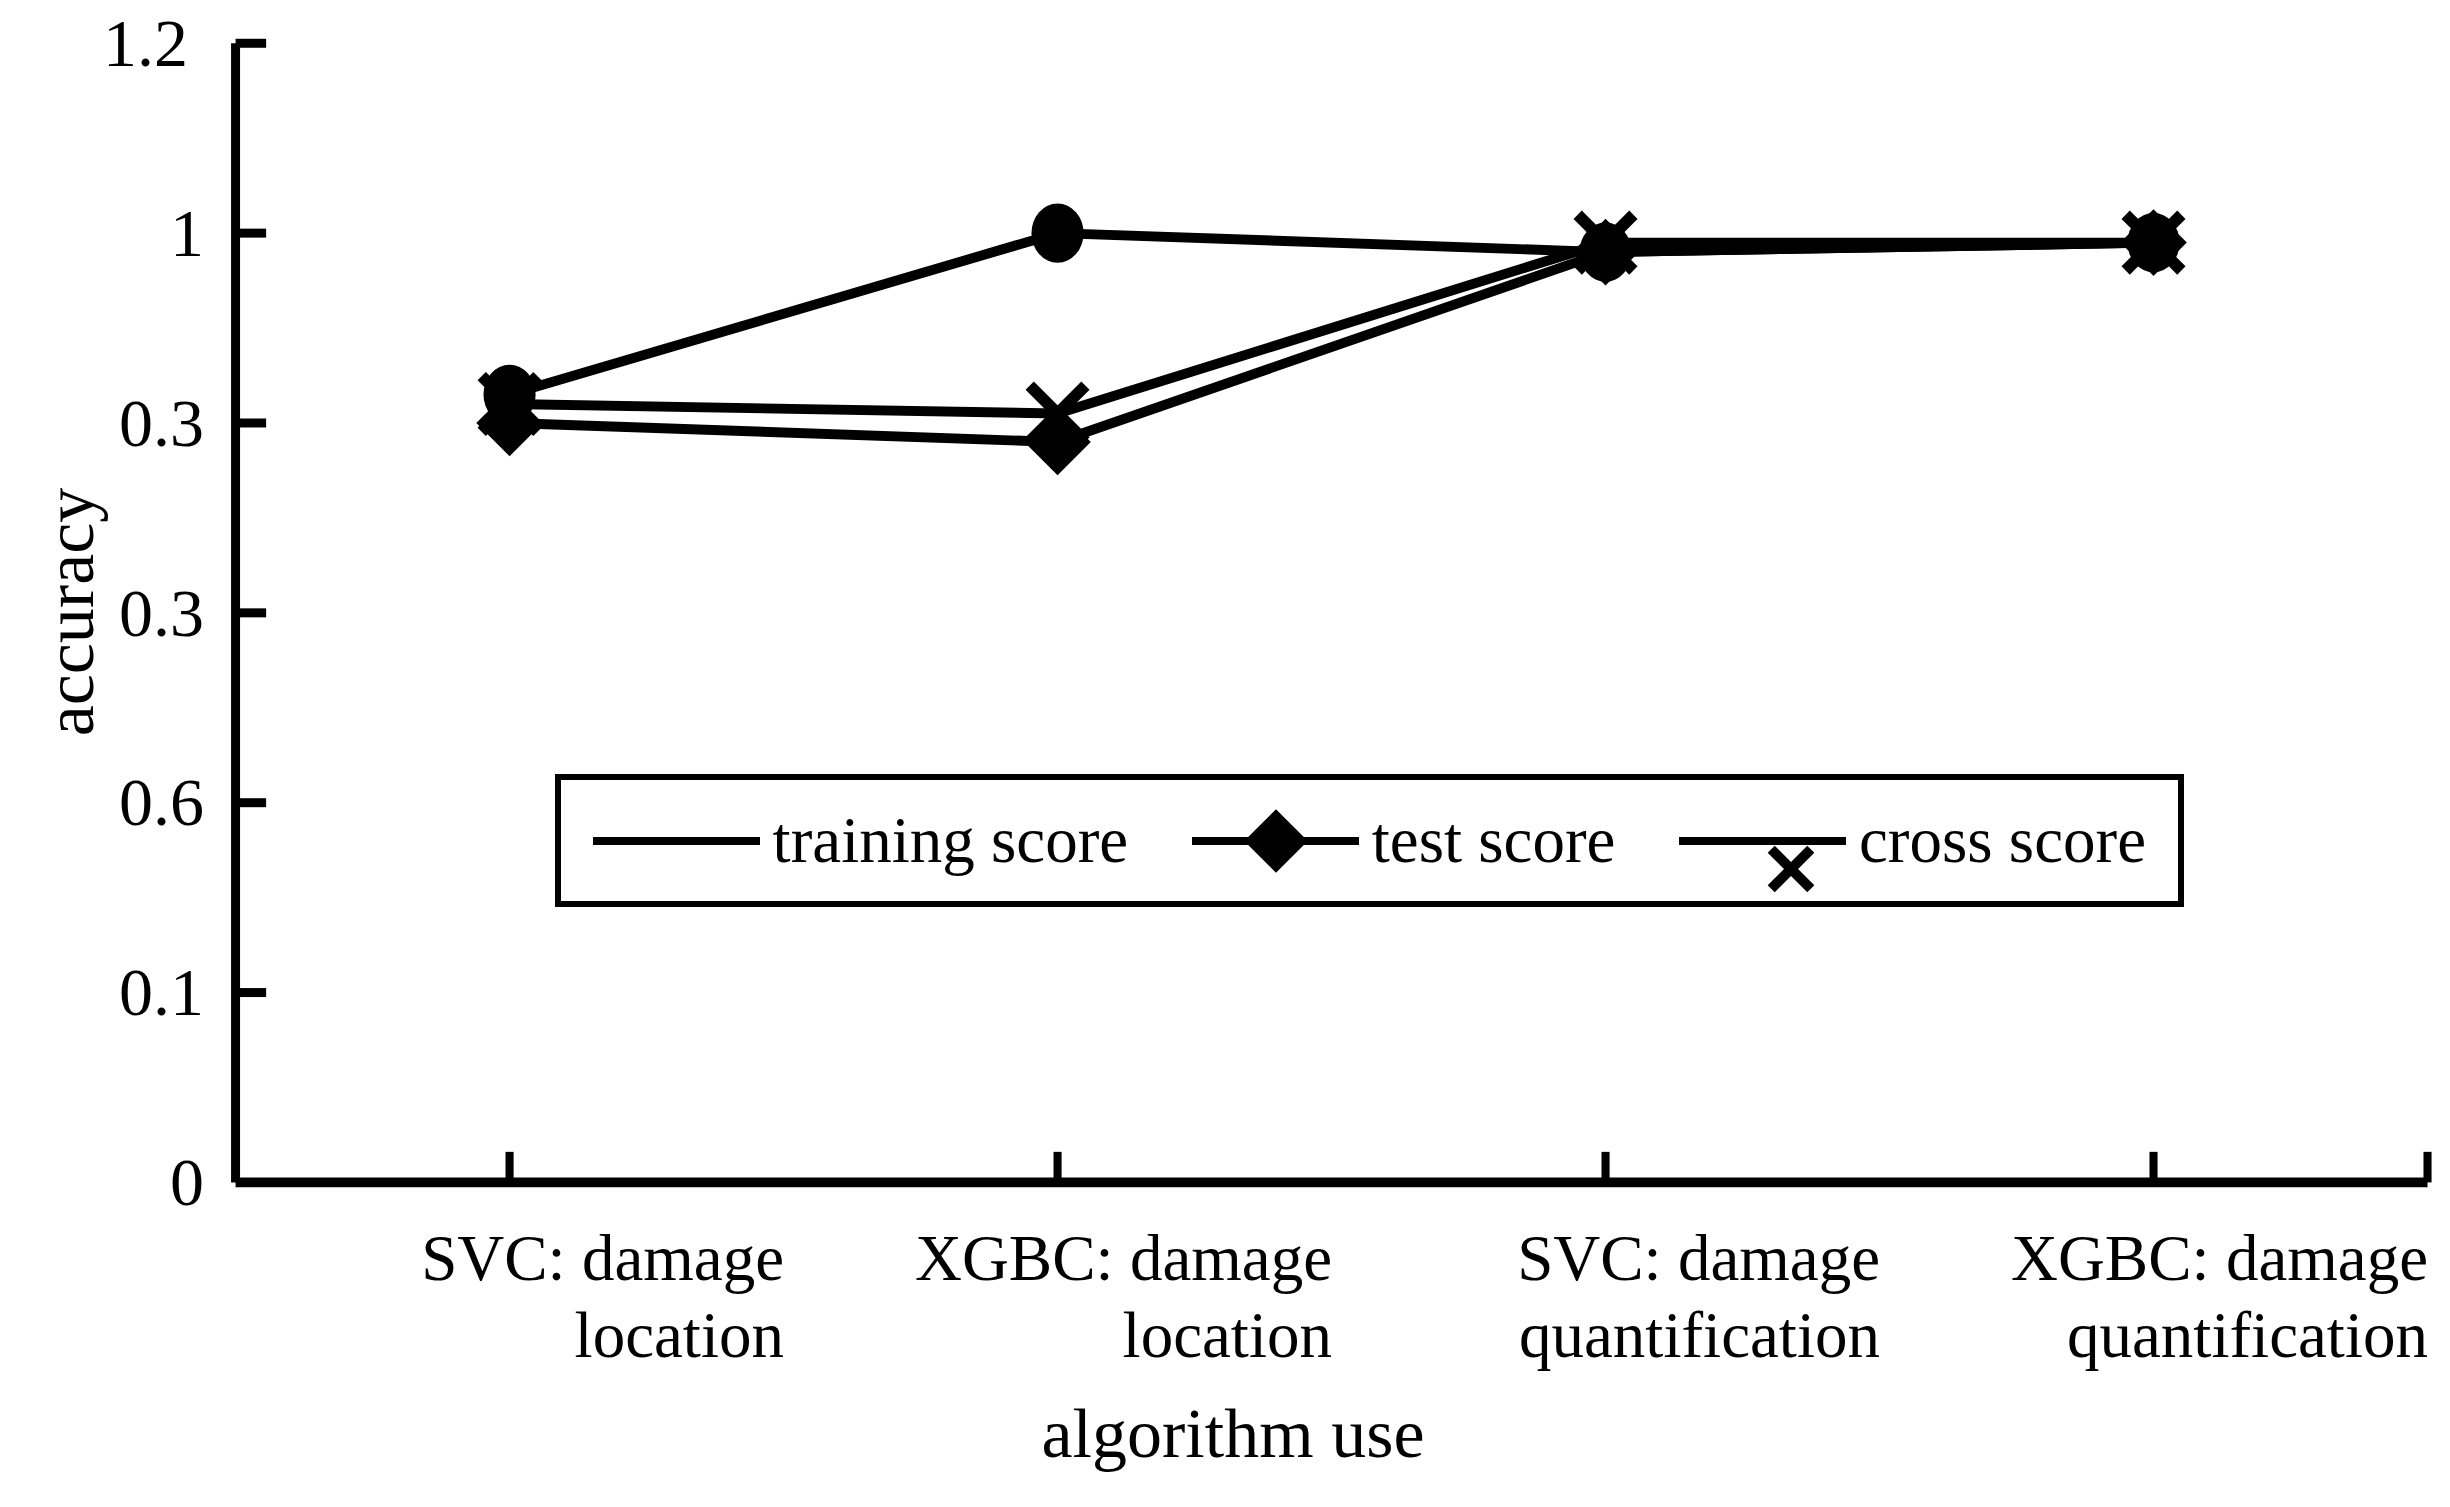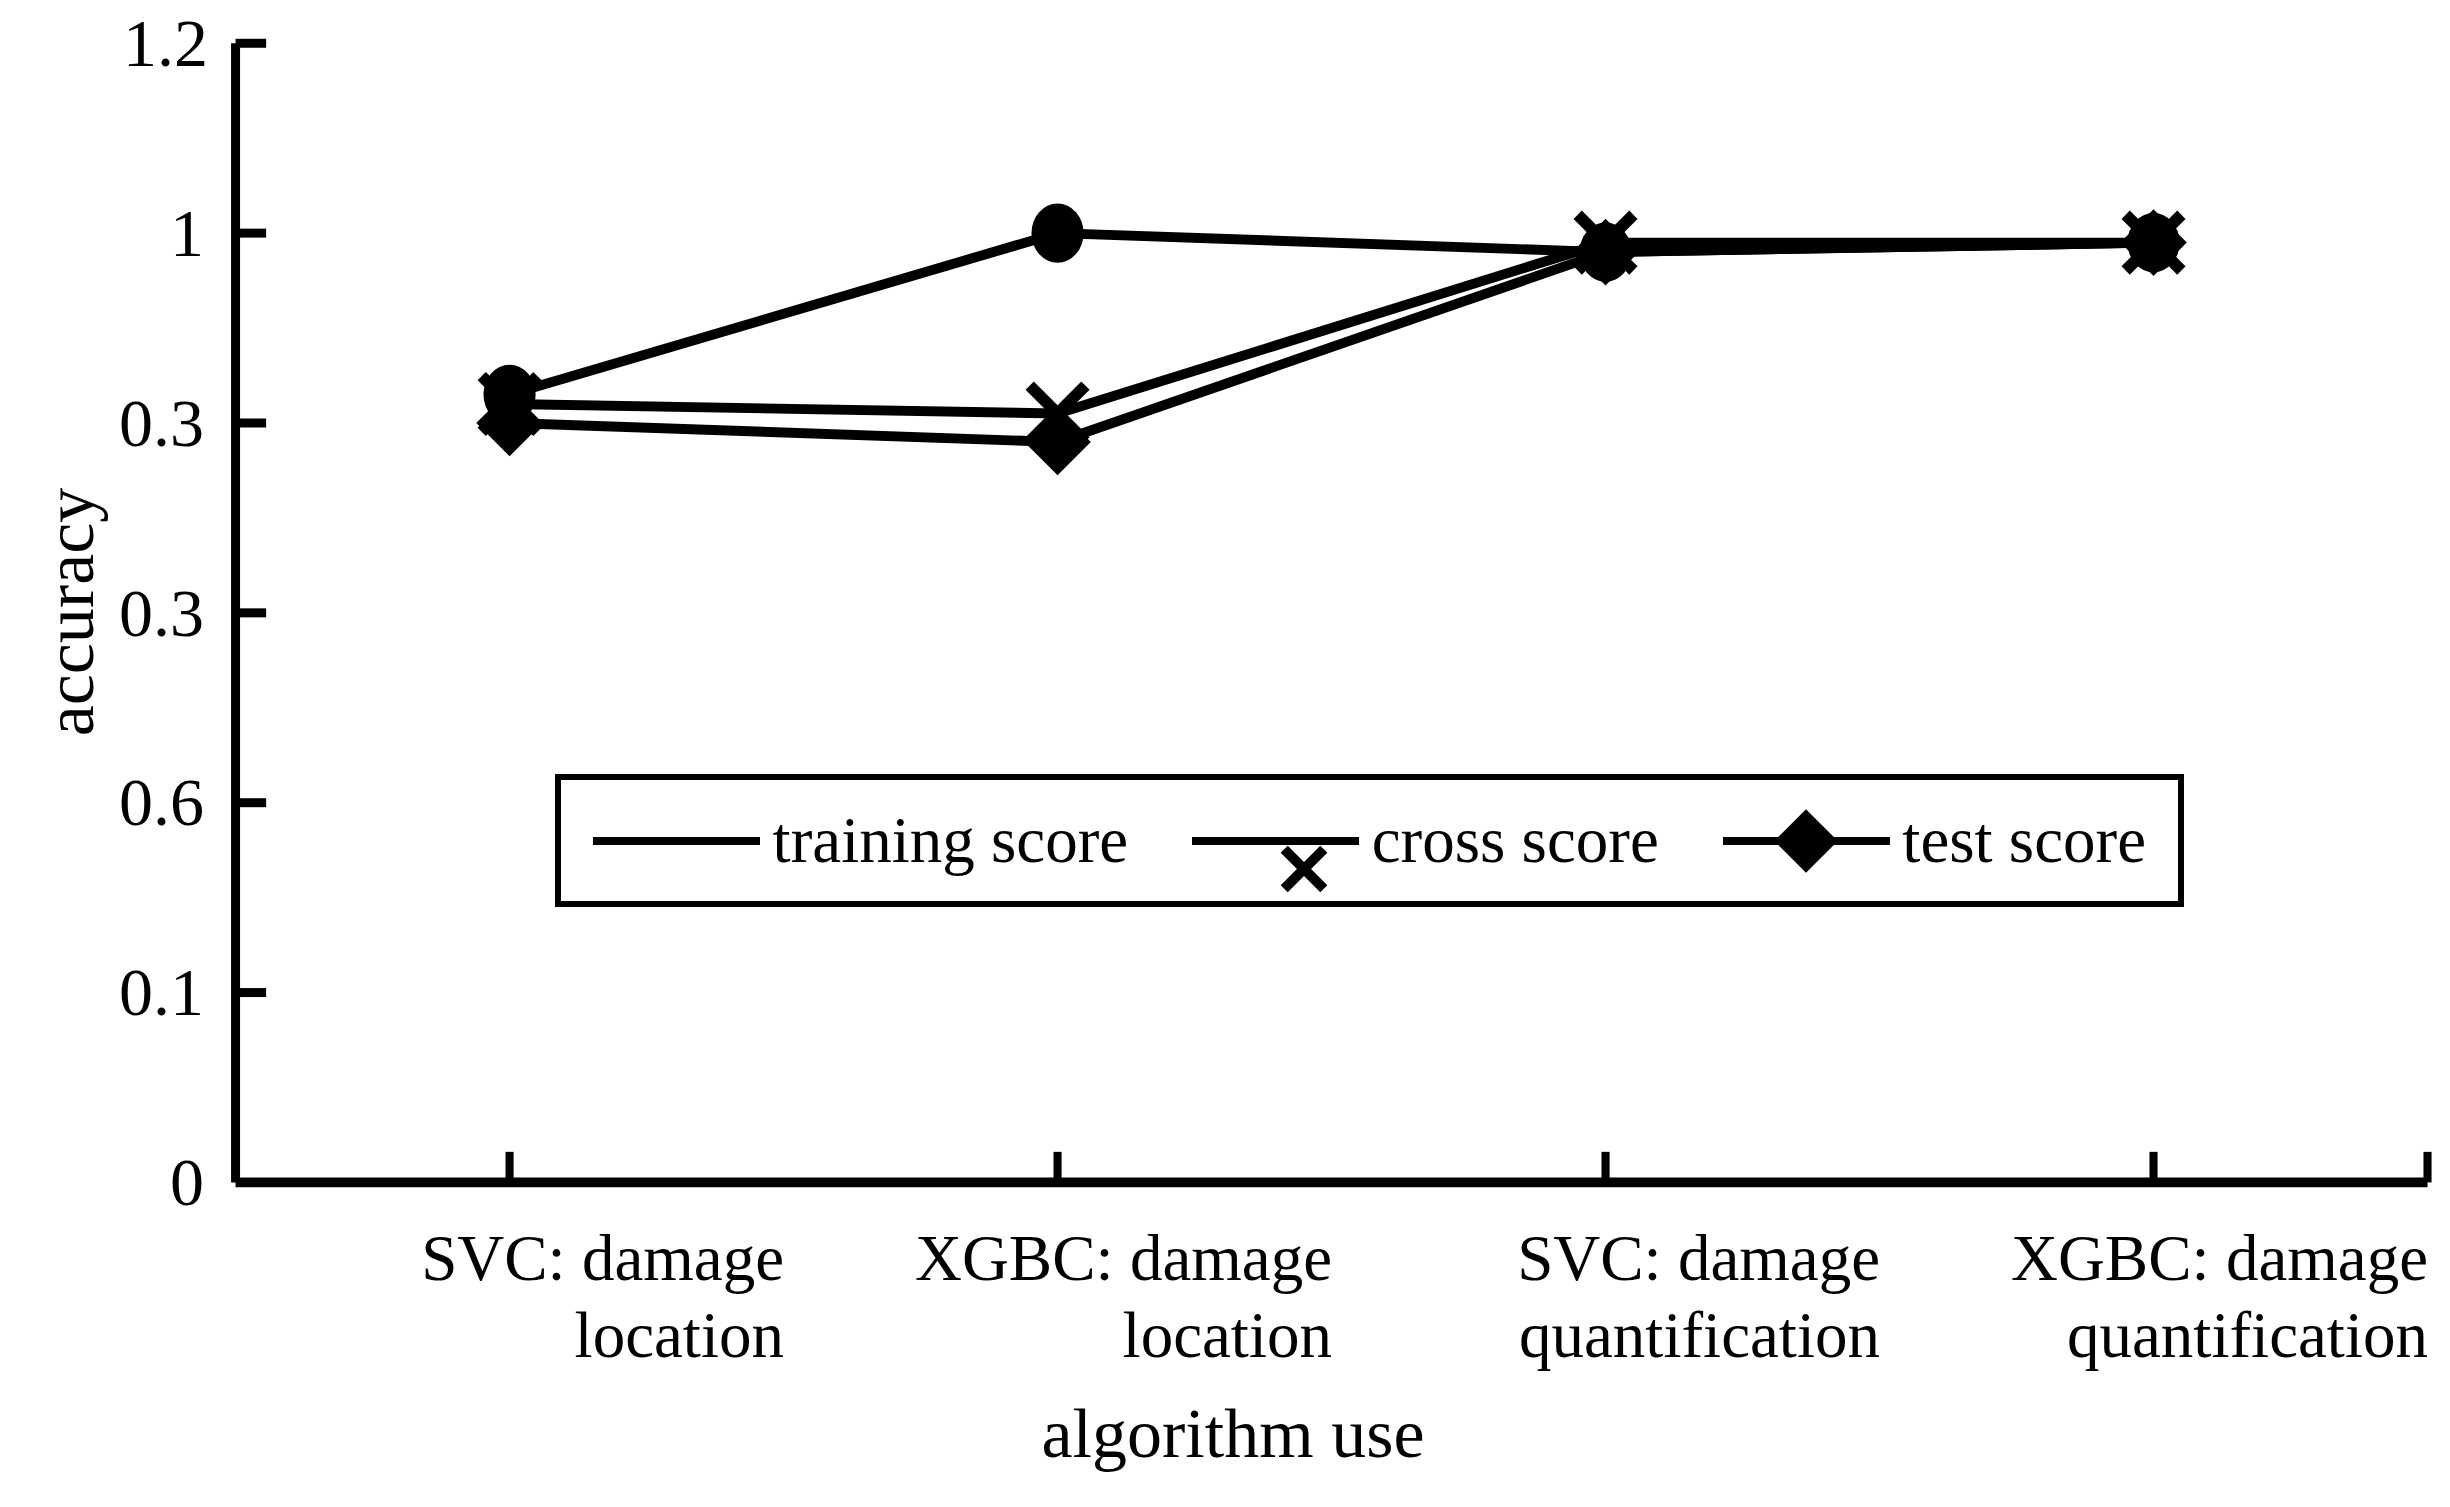--- a/index.html
+++ b/index.html
@@ -131,21 +131,21 @@
   svg { display: block; }
 </style>
 </head>
 <body>
 
 <div id="page">
 
   <div id="y-axis-title">accuracy</div>
 
   <div id="y-tick-labels">
-      <div class="y-tick-label" style="left: 28px; right: auto; top: 9px;">1.2</div>
+      <div class="y-tick-label" style="left: 8px; right: auto; top: 9px;">1.2</div>
       <div class="y-tick-label" style="left: 24px; right: auto; top: 199px;">1</div>
       <div class="y-tick-label" style="left: 24px; right: auto; top: 389px;">0.3</div>
       <div class="y-tick-label" style="left: 24px; right: auto; top: 579px;">0.3</div>
       <div class="y-tick-label" style="left: 24px; right: auto; top: 768px;">0.6</div>
       <div class="y-tick-label" style="left: 24px; right: auto; top: 958px;">0.1</div>
       <div class="y-tick-label" style="left: 24px; right: auto; top: 1148px;">0</div>
     </div>
 
   <svg id="plot" width="2450" height="1508" viewBox="0 0 2725 1677">
       <line x1="262" y1="48" x2="262" y2="1315" stroke="#000" stroke-width="10"></line>
@@ -204,33 +204,33 @@
           <span class="mk-circle"></span>
         </span>
       </span>
       <span class="legend-label">training score</span>
     </div>
 
     <div class="legend-entry">
       <span class="legend-swatch">
         <i class="lg-line"></i>
         <span class="lg-mark">
-          <span class="mk-cross"><i></i><i></i></span>
-        </span>
-      </span>
-      <span class="legend-label">cross score</span>
-    </div>
-
-    <div class="legend-entry">
-      <span class="legend-swatch">
-        <i class="lg-line"></i>
-        <span class="lg-mark">
           <span class="mk-diamond-wrap">
               <span class="mk-diamond"></span>
             </span>
         </span>
       </span>
       <span class="legend-label">test score</span>
     </div>
 
+    <div class="legend-entry">
+      <span class="legend-swatch">
+        <i class="lg-line"></i>
+        <span class="lg-mark">
+          <span class="mk-cross"><i></i><i></i></span>
+        </span>
+      </span>
+      <span class="legend-label">cross score</span>
+    </div>
+
   </div>
 </div>
 
 
 </body></html>

